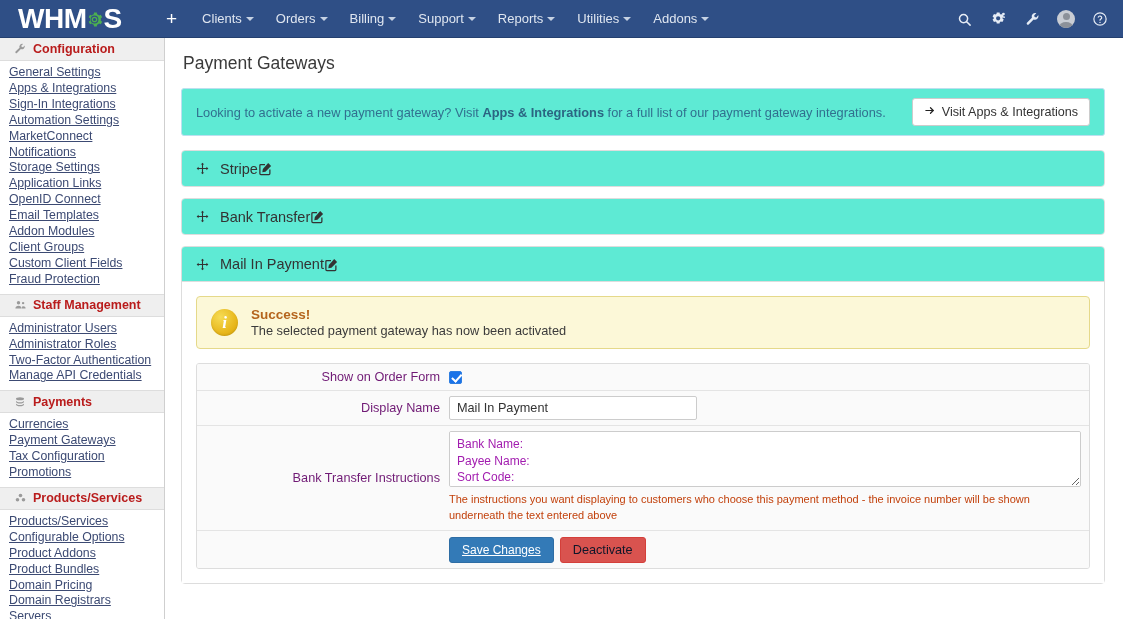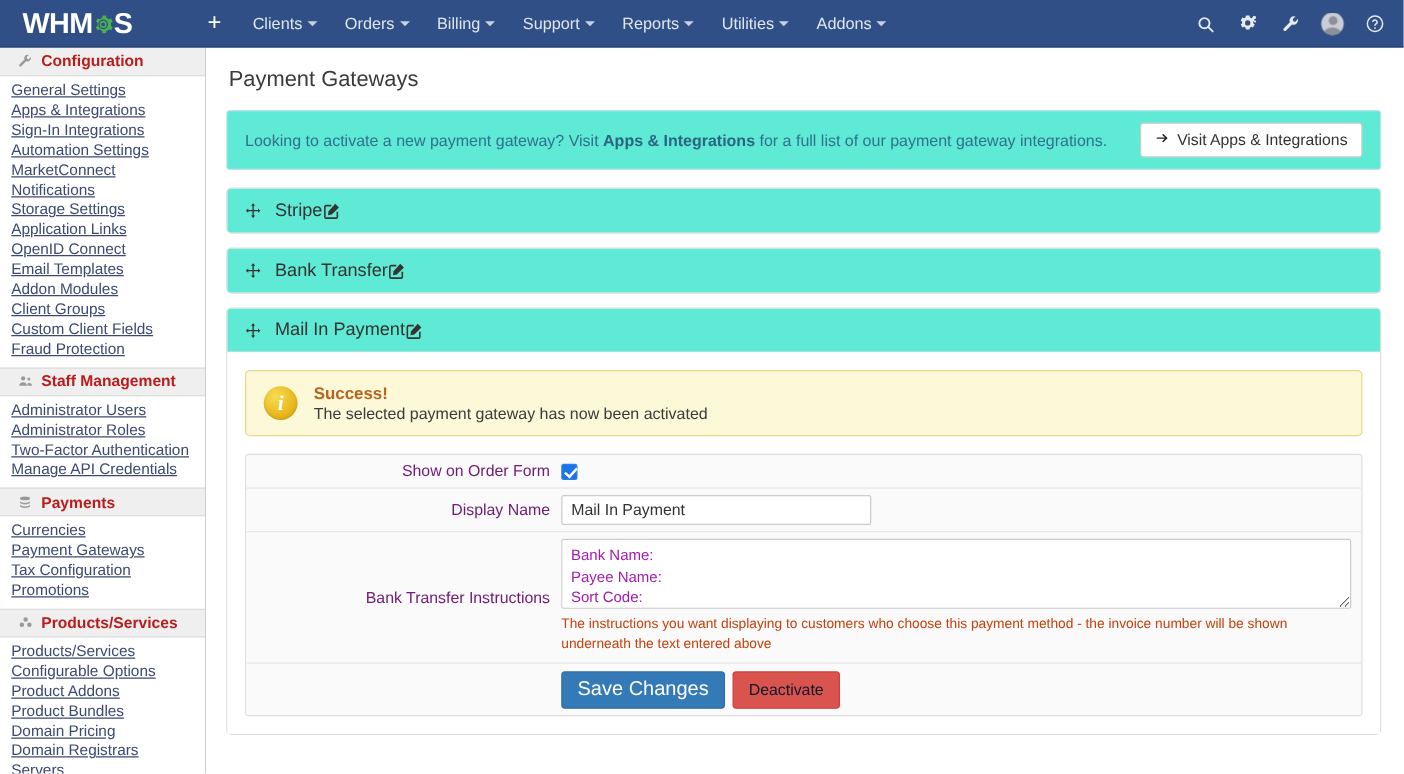--- a/index.html
+++ b/index.html
@@ -25,21 +25,21 @@
   }
   #topnav .brand {
     width: 152px;
     padding-left: 18px;
     display: flex;
     align-items: center;
     height: 38px;
   }
   .logo-text {
     color: #ffffff;
-    font-size: 23px;
+    font-size: 28px;
     font-weight: bold;
     letter-spacing: -0.5px;
     line-height: 1;
     display: flex;
     align-items: center;
   }
   .logo-gear {
     display: inline-block;
     position: relative;
     width: 17px; height: 17px;
@@ -319,23 +319,24 @@
     padding-top: 4px;
     max-width: 655px;
   }
   .btn-row { display: flex; gap: 6px; padding-top: 1px; }
   .btn-primary {
     background: #337ab7;
     border: 1px solid #2e6da4;
     color: #ffffff;
     border-radius: 3px;
     padding: 5px 12px;
-    font-size: 16px;
+    font-size: 12px;
     cursor: pointer;
     font-family: "Liberation Sans", sans-serif;
+    text-decoration: underline;
   }
   .btn-danger {
     background: #d9534f;
     border: 1px solid #d43f3a;
     color: #0f172a;
     border-radius: 3px;
     padding: 5px 12px;
     font-size: 12.7px;
     cursor: pointer;
     font-family: "Liberation Sans", sans-serif;

